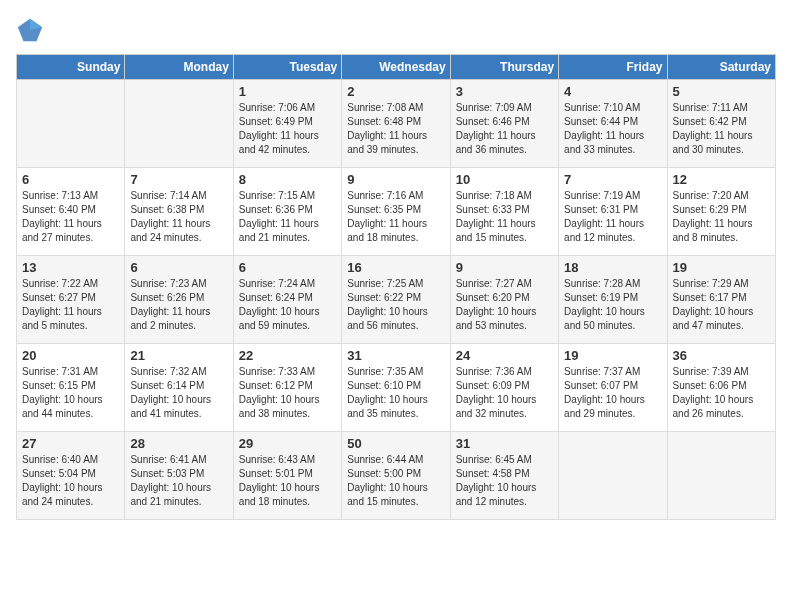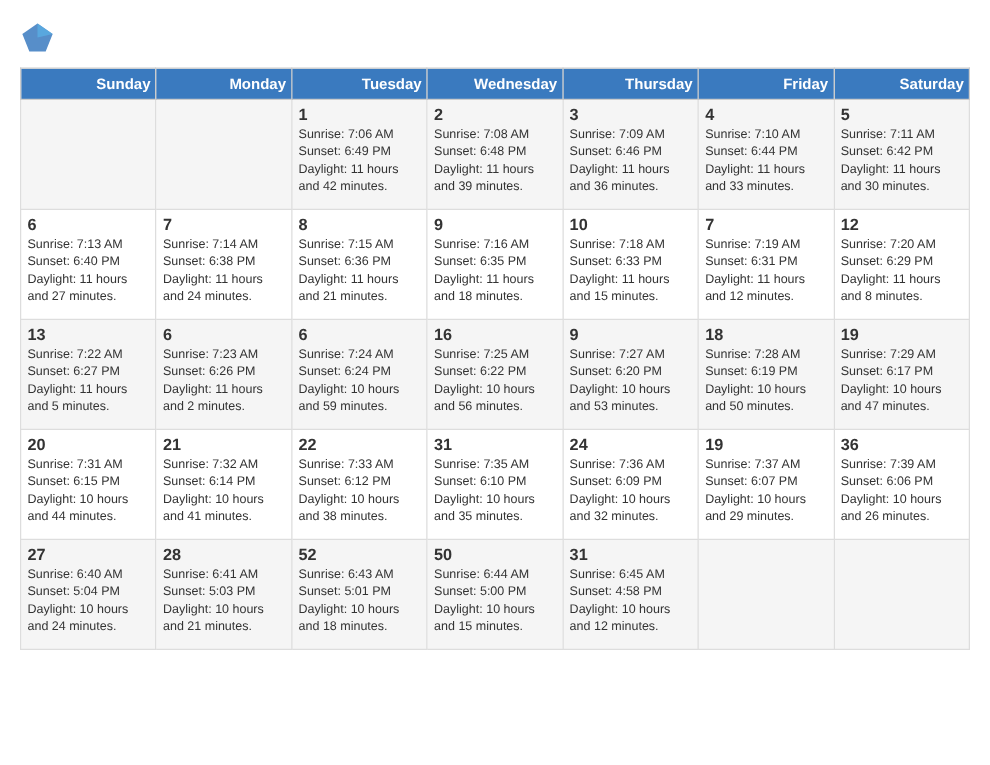--- a/index.html
+++ b/index.html
@@ -229,21 +229,21 @@
       <tr>
         <td>
           <span class="day-num">27</span>
           <div class="cell-content">Sunrise: 6:40 AM<br>Sunset: 5:04 PM<br>Daylight: 10 hours and 24 minutes.</div>
         </td>
         <td>
           <span class="day-num">28</span>
           <div class="cell-content">Sunrise: 6:41 AM<br>Sunset: 5:03 PM<br>Daylight: 10 hours and 21 minutes.</div>
         </td>
         <td>
-          <span class="day-num">52</span>
+          <span class="day-num">29</span>
           <div class="cell-content">Sunrise: 6:43 AM<br>Sunset: 5:01 PM<br>Daylight: 10 hours and 18 minutes.</div>
         </td>
         <td>
           <span class="day-num">50</span>
           <div class="cell-content">Sunrise: 6:44 AM<br>Sunset: 5:00 PM<br>Daylight: 10 hours and 15 minutes.</div>
         </td>
         <td>
           <span class="day-num">31</span>
           <div class="cell-content">Sunrise: 6:45 AM<br>Sunset: 4:58 PM<br>Daylight: 10 hours and 12 minutes.</div>
         </td>

